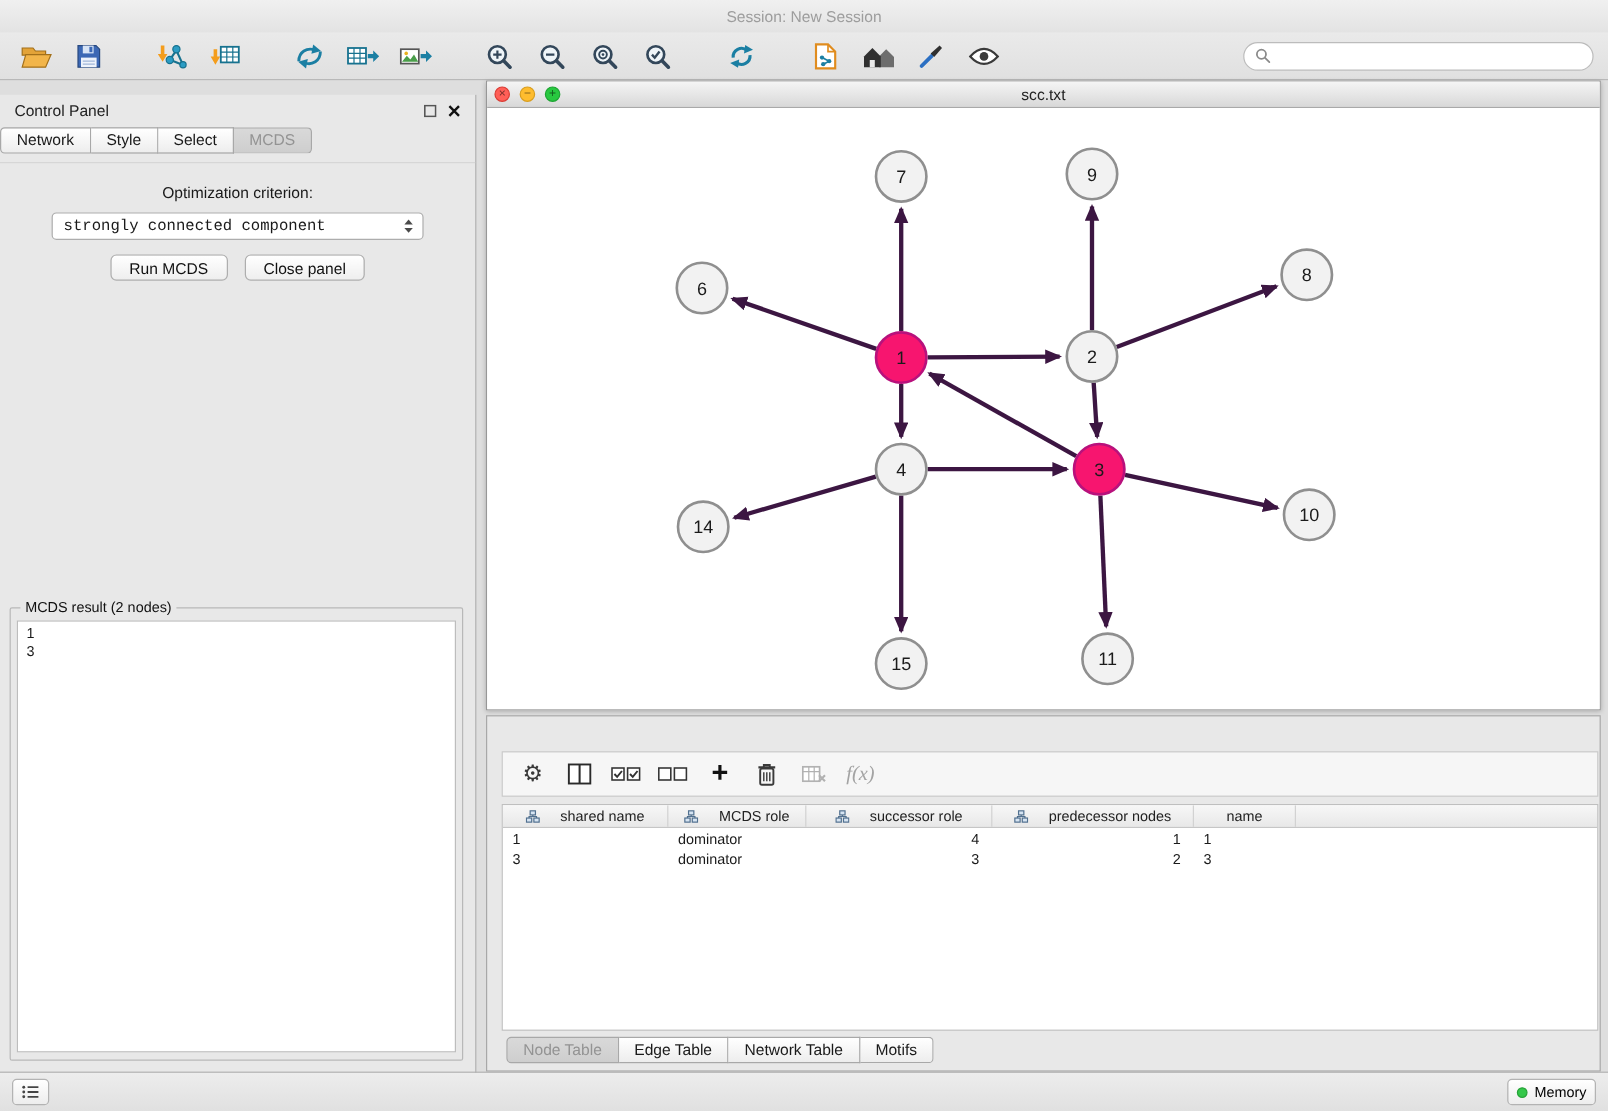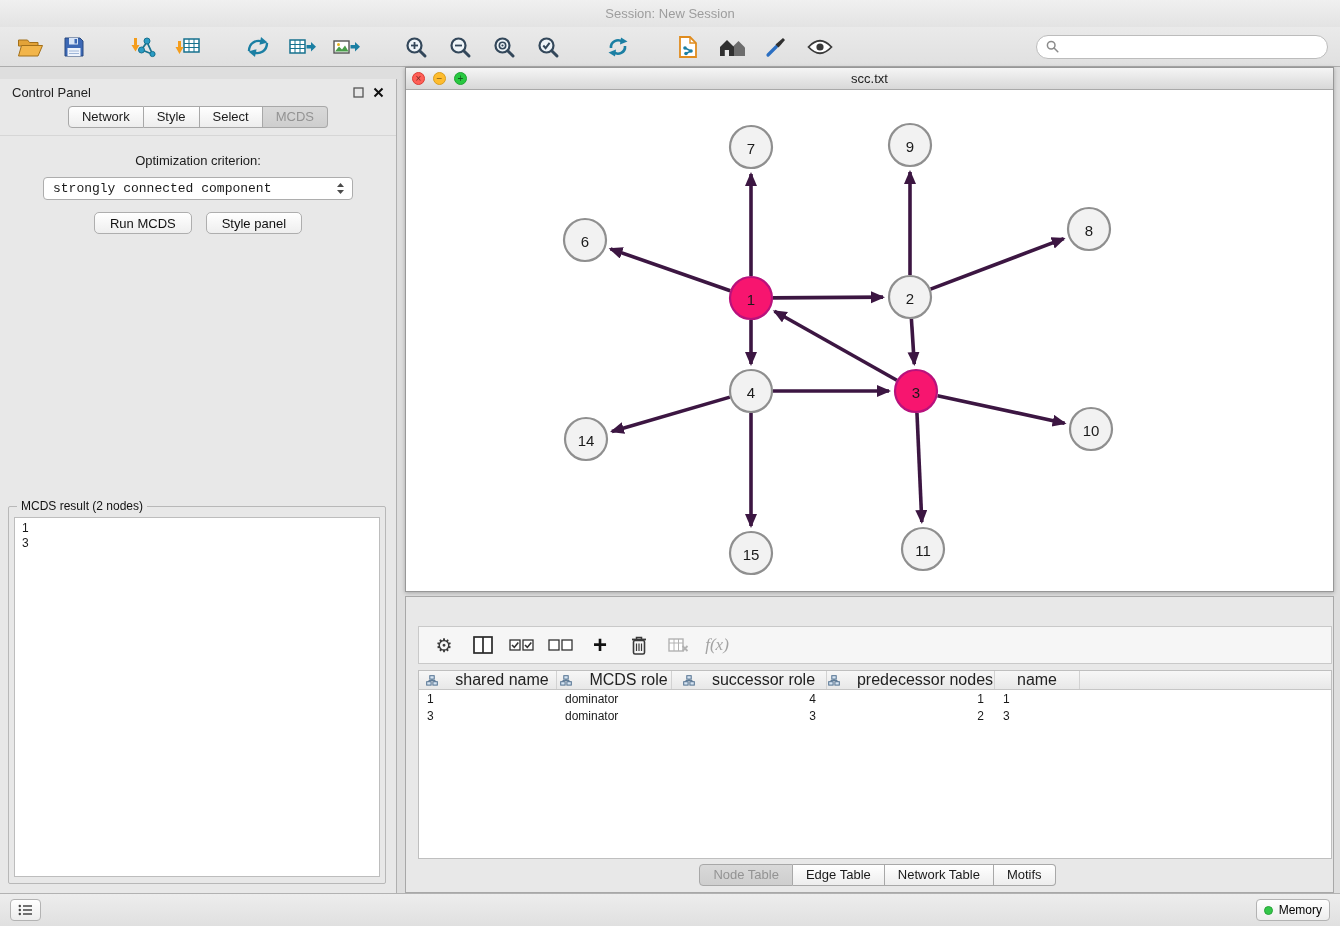--- a/index.html
+++ b/index.html
@@ -34,21 +34,21 @@
     margin-left:6px; background:transparent; font-family:inherit; color:#222; }
   
   #main { position:absolute; top:67px; left:0; right:0; bottom:33px; background:#dedede; }
   
   #control-panel { position:absolute; left:0; top:12px; width:397px; height:100%;
     background:#e8e8e8; border-right:1px solid #b0b0b0; }
   .panel-header { height:27px; display:flex; align-items:center; padding:0 12px;
     font-size:13px; color:#222; }
   .ph-icons { margin-left:auto; display:flex; gap:9px; align-items:center; }
   .ph-icons span { display:flex; cursor:default; }
-  .seg-tabs { display:flex; justify-content:center; }
+  .seg-tabs { display:flex; }
   .seg {
     height:22px; line-height:20px; padding:0 13px; font-size:13px;
     background:linear-gradient(#ffffff,#ededed);
     border:1px solid #a8a8a8; border-left:none; color:#1a1a1a; cursor:default;
   }
   .seg:first-child { border-left:1px solid #a8a8a8; border-radius:4px 0 0 4px; }
   .seg:last-child { border-radius:0 4px 4px 0; }
   .seg.active { background:linear-gradient(#d9d9d9,#cecece); color:#939393; }
   .cp-divider { border-bottom:1px solid #d6d6d6; margin:7px 0 0 0; }
   .opt-label { text-align:center; margin-top:17px; font-size:13px; }
@@ -95,21 +95,21 @@
     justify-content:center; height:30px; min-width:30px; cursor:default; }
   .tpb .glyph { font-size:19px; color:#3a3a3a; line-height:1; }
   .tpb .plus { font-size:24px; font-weight:bold; color:#111; line-height:1; }
   .tpb .fx { font-family:"Liberation Serif",serif; font-style:italic; font-size:17px;
     color:#a3a3a3; }
   .tp-table { position:absolute; left:12px; right:1px; top:73px; bottom:33px;
     background:#fff; border:1px solid #bfbfbf; overflow:hidden; }
   .thead { display:flex; height:19px; background:linear-gradient(#f7f7f7,#e8e8e8);
     border-bottom:1px solid #c6c6c6; }
   .th { display:flex; align-items:center; justify-content:center; gap:17px;
-    font-size:16px; color:#222; border-right:1px solid #d2d2d2; cursor:default;text-align:center; }
+    font-size:12px; color:#222; border-right:1px solid #d2d2d2; cursor:default;text-align:center; }
   .th.cf { border-right:none; }
   .trow { display:flex; height:17px; align-items:center; font-size:12px; }
   .td { overflow:hidden; white-space:nowrap; }
   .c0{width:138px;} .c1{width:115px;} .c2{width:155px;} .c3{width:168px;}
   .c4{width:85px;} .cf{flex:1;}
   .td.l { padding-left:8px; }
   .td.r { text-align:right; padding-right:11px; }
   .seg-tabs.bottom { position:absolute; left:16px; right:0; bottom:6px; }
   
   #statusbar { position:absolute; left:0; right:0; bottom:0; height:33px;
@@ -306,21 +306,21 @@
       <span>strongly connected component</span>
       <span class="combo-arrows">
         <svg width="9" height="13" viewBox="0 0 9 13">
           <path d="M4.5 1 L8 5 H1z" fill="#4a4a4a"></path>
           <path d="M4.5 12 L1 8 H8z" fill="#4a4a4a"></path>
         </svg>
       </span>
     </div>
     <div class="btn-row">
       <button class="pbtn">Run MCDS</button>
-      <button class="pbtn">Style panel</button>
+      <button class="pbtn">Close panel</button>
     </div>
     <div class="result-group">
       <span class="result-legend">MCDS result (2 nodes)</span>
       <div class="result-box">
         <div>1</div>
         <div>3</div>
       </div>
     </div>
   </div>
 

